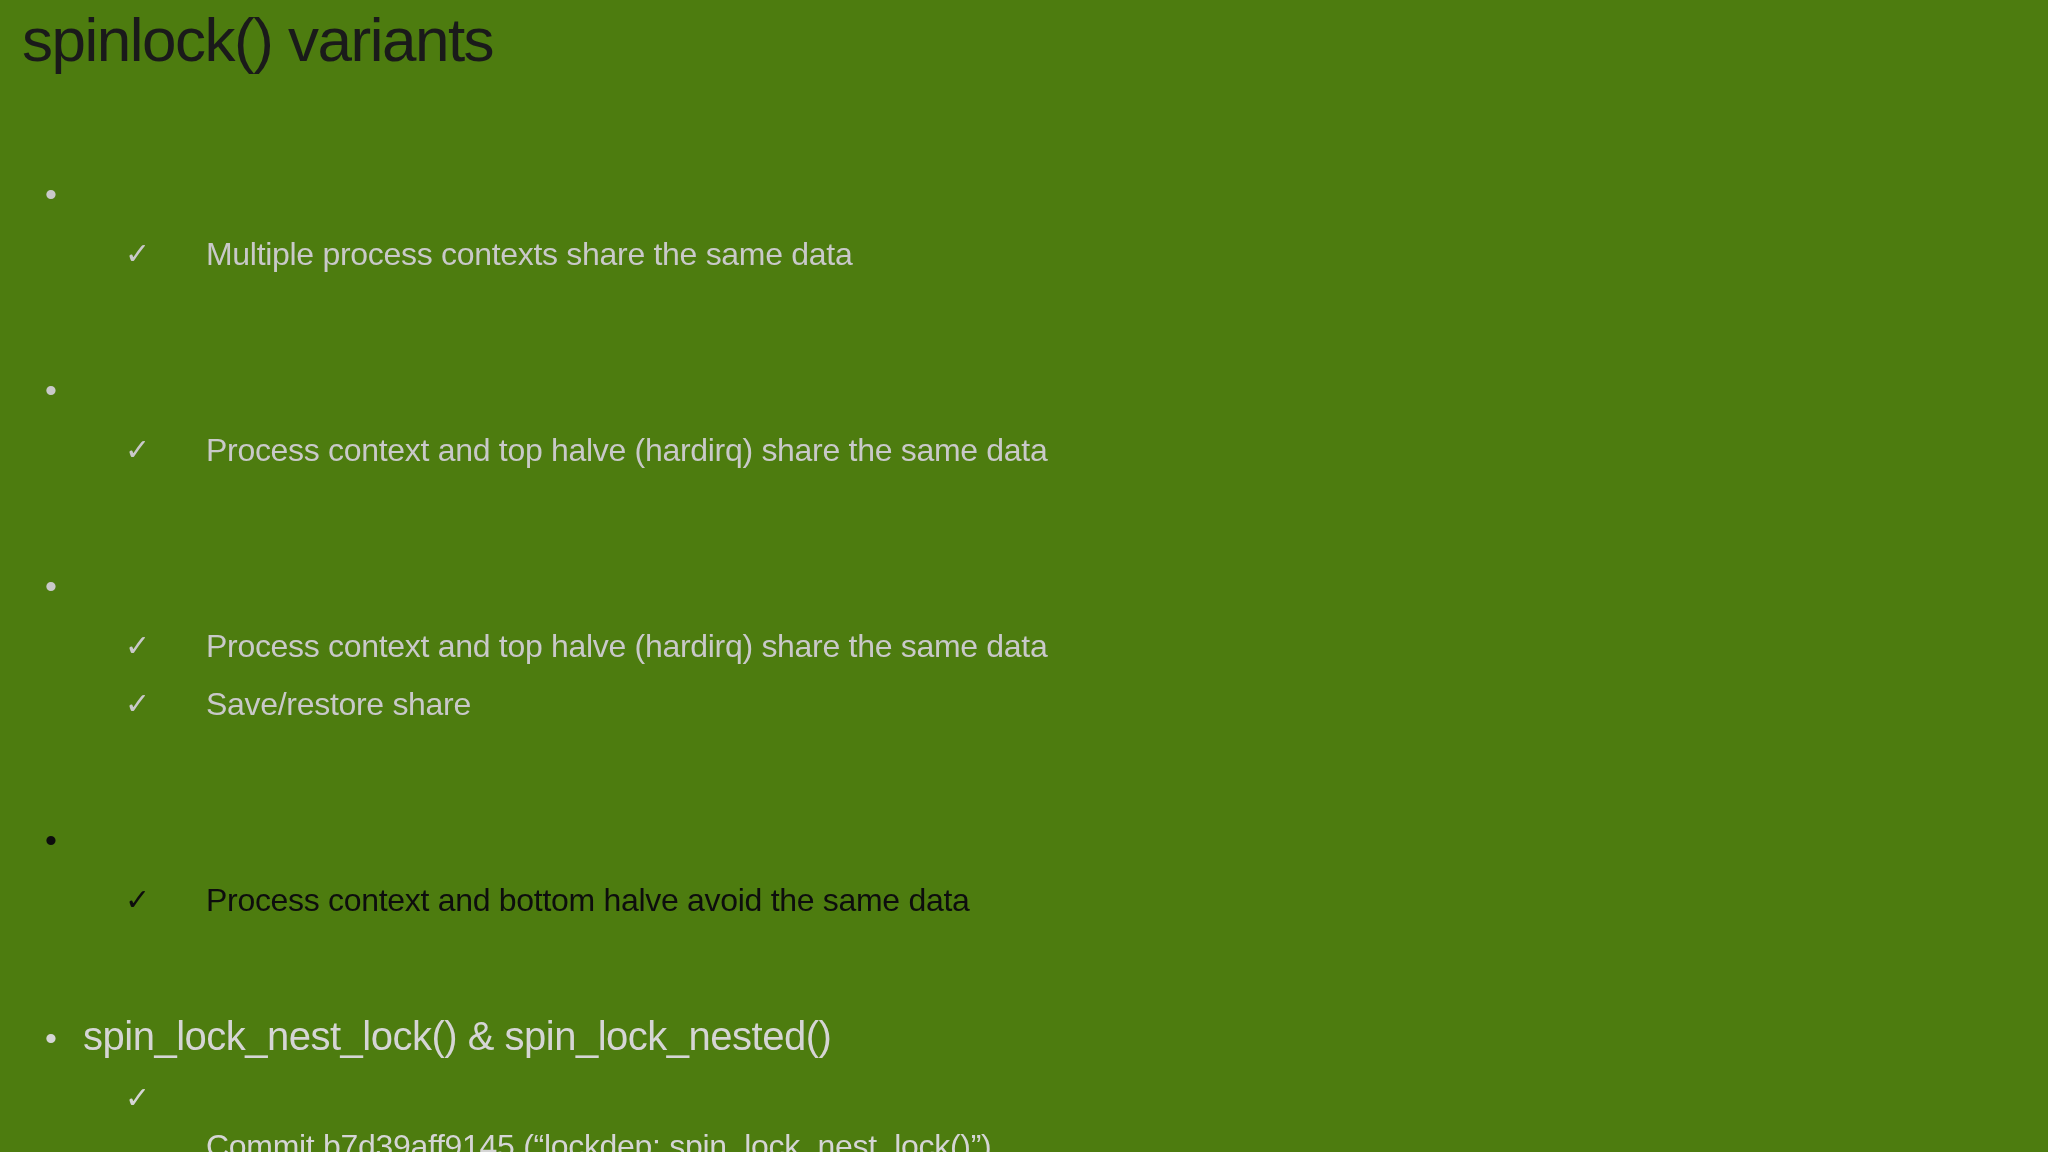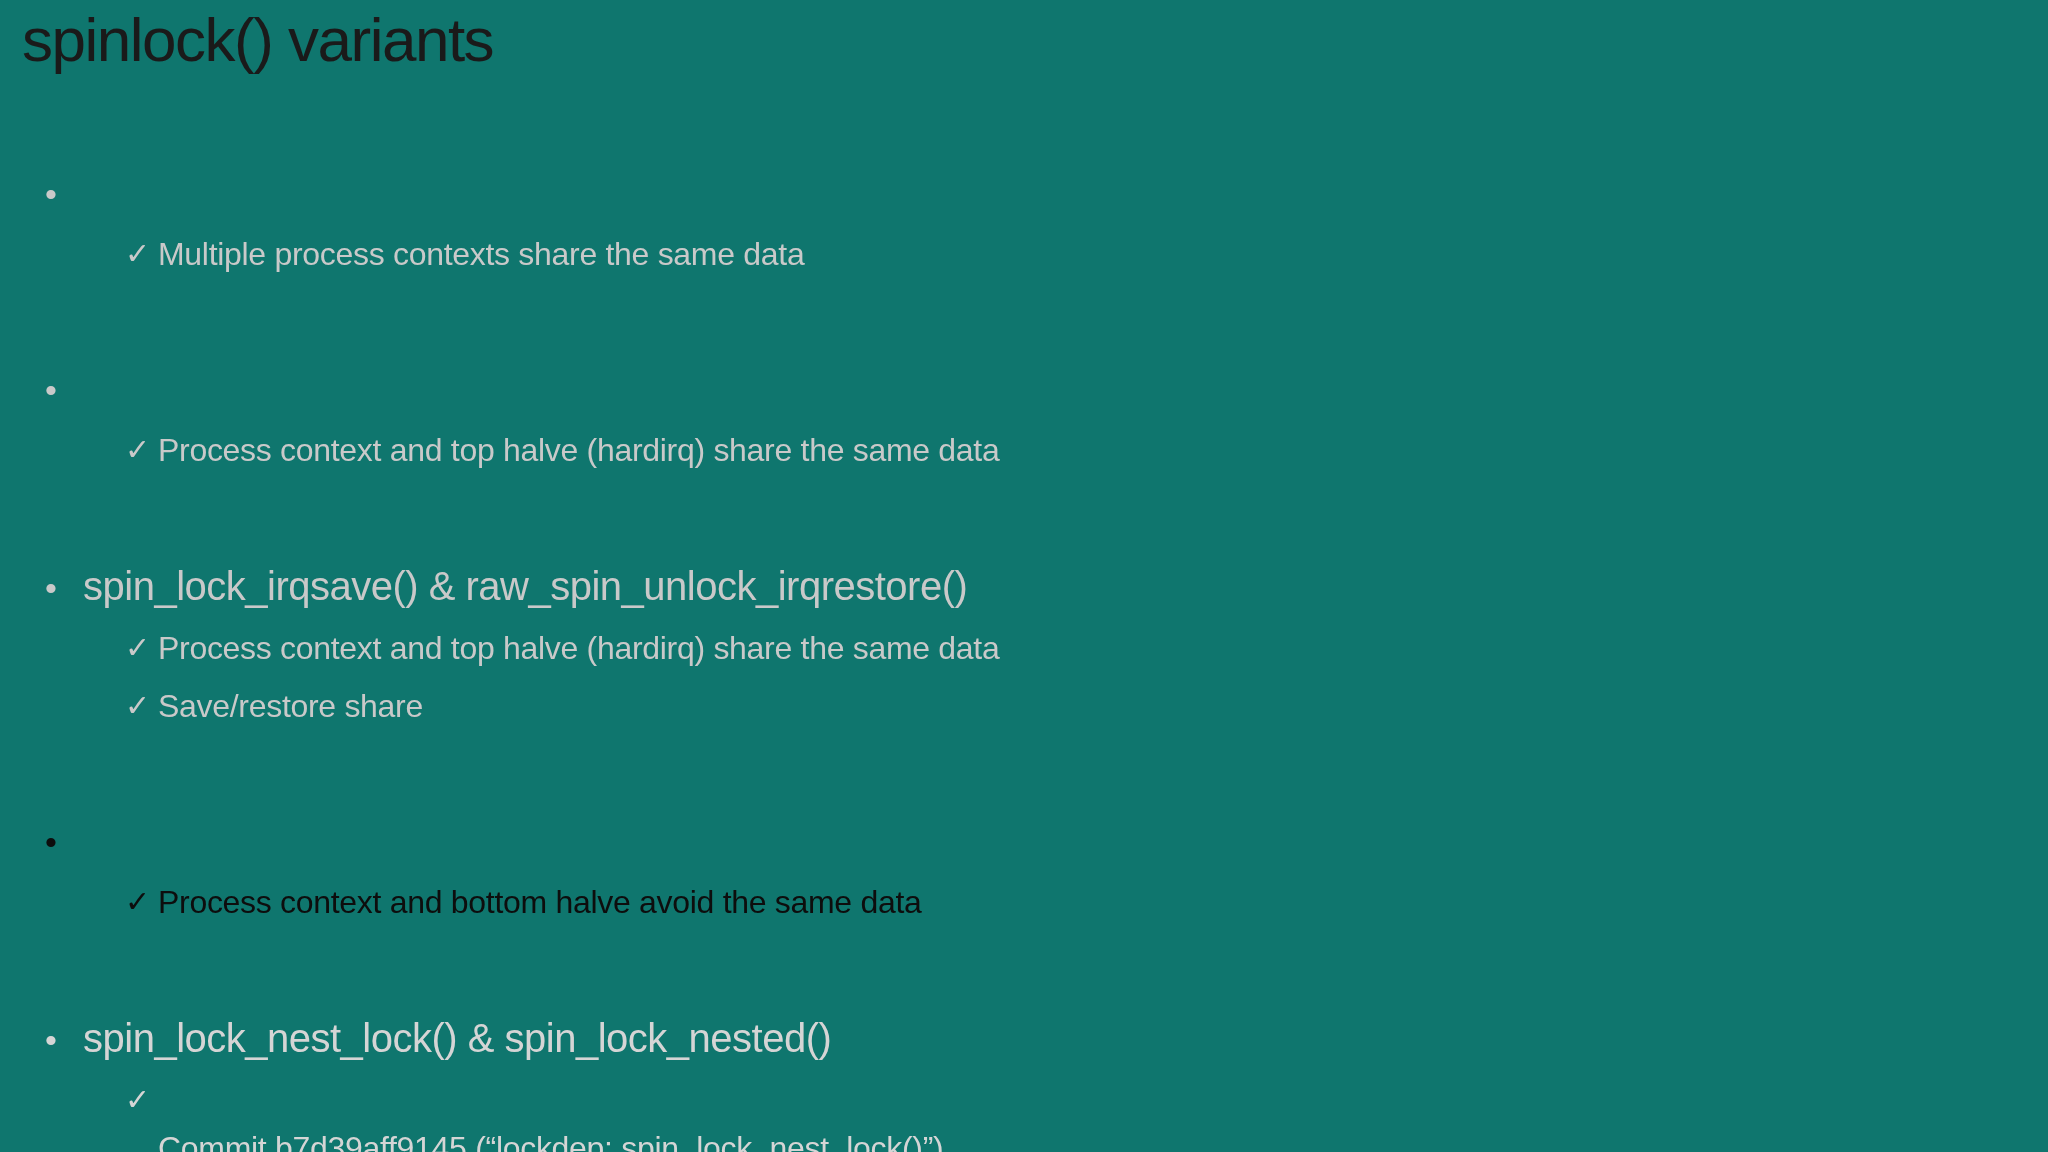--- a/index.html
+++ b/index.html
@@ -4,21 +4,21 @@
 <style>
   html, body {
     margin: 0;
     padding: 0;
     background: #ffffff;
   }
   .slide {
     position: relative;
     width: 2048px;
     height: 1152px;
-    background: #0f766e;
+    background: #4d7c0f;
     overflow: hidden;
     font-family: "Liberation Sans", "DejaVu Sans", sans-serif;
   }
   .title {
     position: absolute;
     left: 22px;
     top: 0px;
     font-size: 62px;
     font-weight: 400;
     letter-spacing: -1.5px;
@@ -56,20 +56,21 @@
     letter-spacing: -0.3px;
   }
   .check {
     flex: 0 0 33px;
     width: 33px;
     font-size: 30px;
     line-height: 48px;
   }
   .stext {
     flex: 1 1 auto;
+    margin-left: 48px;
   }
   .dimmed       { color: #c9c9c9; }
   .dimmed-light { color: #d5d5d5; }
   .active       { color: #0d0d0d; }
 </style>
 </head>
 <body>
 
 <div class="slide">
 
@@ -93,21 +94,20 @@
       </div>
       <div class="sub">
         <span class="check">✓</span>
         <span class="stext">Process context and top halve (hardirq) share the same data</span>
       </div>
     </div>
 
     <div class="block dimmed">
       <div class="heading">
         <span class="dot">•</span>
-        <span class="htext">spin_lock_irqsave() &amp; raw_spin_unlock_irqrestore()</span>
       </div>
       <div class="sub">
         <span class="check">✓</span>
         <span class="stext">Process context and top halve (hardirq) share the same data</span>
       </div>
       <div class="sub">
         <span class="check">✓</span>
         <span class="stext">Save/restore share</span>
       </div>
     </div>

